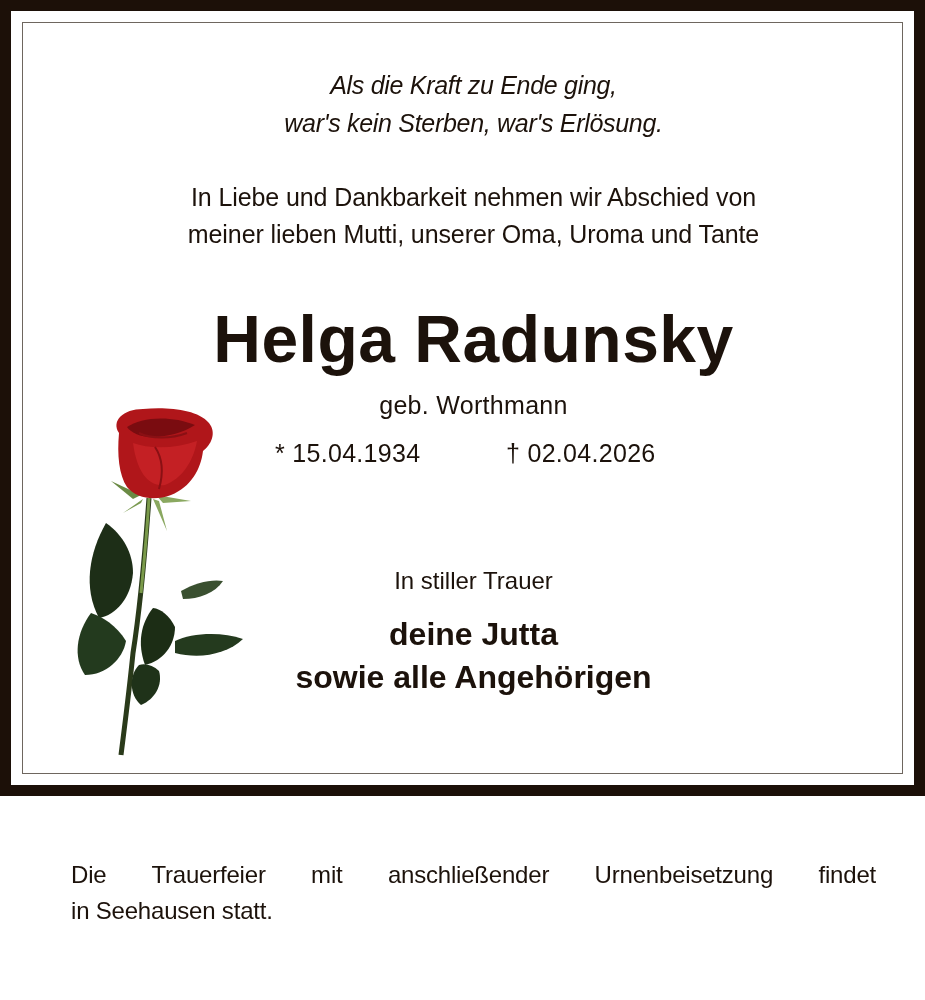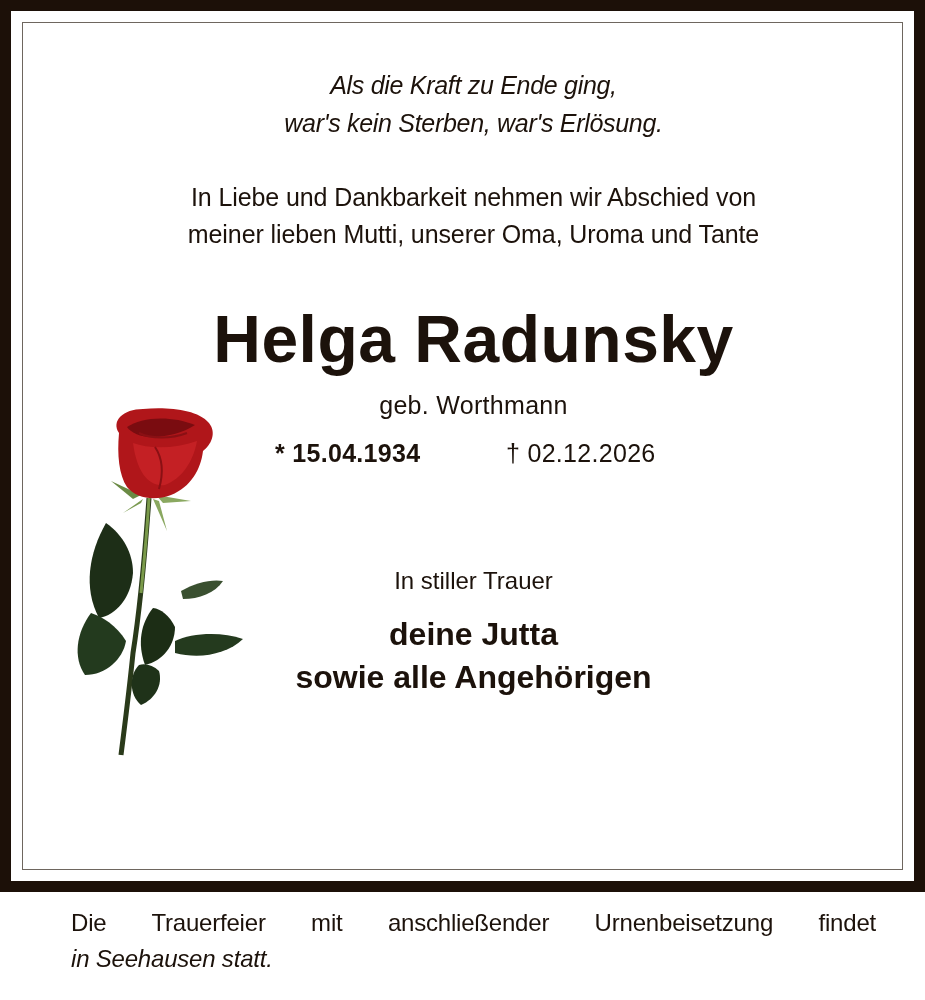--- a/index.html
+++ b/index.html
@@ -12,21 +12,21 @@
       height: 1000px;
       overflow: hidden;
       position: relative;
       font-family: "Liberation Sans", "DejaVu Sans", sans-serif;
       color: #1c120b;
     }
     .frame {
       position: absolute;
       left: 0; top: 0;
       width: 925px;
-      height: 892px;
+      height: 796px;
       box-sizing: border-box;
       border: 11px solid #1c1008;
       background: #ffffff;
     }
     .inner-line {
       position: absolute;
       left: 11px; top: 11px; right: 11px; bottom: 11px;
       border: 1px solid #6e665e;
       pointer-events: none;
     }
@@ -67,21 +67,21 @@
       top: 424px;
       height: 36px;
     }
     .date {
       position: absolute;
       top: 0;
       font-size: 25px;
       line-height: 36px;
       letter-spacing: 0.3px;
     }
-    .date.birth { left: 264px; font-weight: bold; }
+    .date.birth { left: 264px; }
     .date.death { left: 495px; }
     .mourning-label {
       top: 553px;
       font-size: 24px;
       line-height: 34px;
     }
     .mourners {
       top: 602px;
       font-weight: bold;
       font-size: 32px;
@@ -91,30 +91,30 @@
       position: absolute;
       left: 60px;
       top: 770px;
       font-size: 24px;
       line-height: 34px;
       letter-spacing: -0.2px;
     }
     .ceremony {
       position: absolute;
       left: 60px;
-      top: 894px;
+      top: 846px;
       width: 805px;
       font-size: 24px;
       line-height: 36px;
       text-align: justify;
       text-align-last: left;
       letter-spacing: -0.2px;
     }
     .ceremony .line { display: block; text-align: justify; text-align-last: justify; }
-    .ceremony .line.last { text-align-last: left; font-style: italic; }
+    .ceremony .line.last { text-align-last: left; }
     .rose {
       position: absolute;
       left: 60px;
       top: 392px;
       width: 180px;
       height: 355px;
     }
   </style>
 </head>
 <body>
@@ -131,21 +131,21 @@
     <div>In Liebe und Dankbarkeit nehmen wir Abschied von</div>
     <div>meiner lieben Mutti, unserer Oma, Uroma und Tante</div>
   </div>
 
   <div class="center name">Helga Radunsky</div>
 
   <div class="center maiden">geb. Worthmann</div>
 
   <div class="center dates">
     <span class="date birth">* 15.04.1934</span>
-    <span class="date death">† 02.12.2026</span>
+    <span class="date death">† 02.04.2026</span>
   </div>
 
   <svg class="rose" viewBox="0 0 180 355" xmlns="http://www.w3.org/2000/svg">
 
     <path d="M78 95 C74 150 70 200 62 250 C58 290 54 320 50 352" stroke="#2a3a1a" stroke-width="5" fill="none"></path>
     <path d="M78 95 C76 130 73 160 70 190" stroke="#7a9a4a" stroke-width="3" fill="none"></path>
 
     <path d="M70 92 L40 78 L62 96 Z" fill="#6a8a44"></path>
     <path d="M85 92 L120 98 L92 100 Z" fill="#8aa860"></path>
     <path d="M82 96 L96 128 L88 98 Z" fill="#8aa860"></path>

